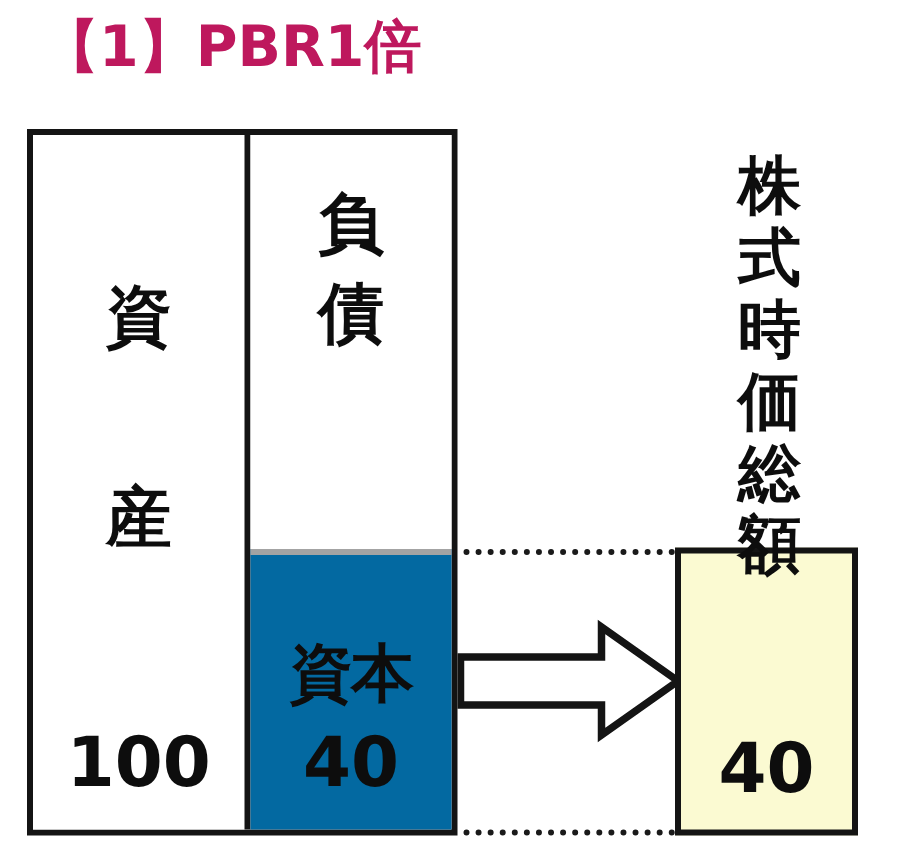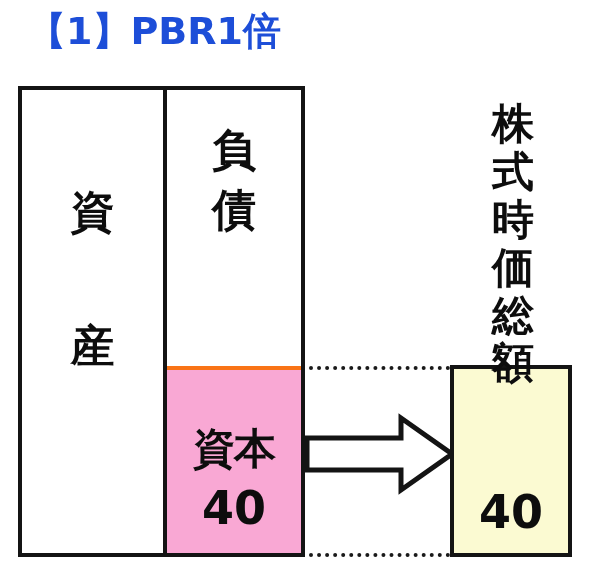--- a/index.html
+++ b/index.html
@@ -19,21 +19,21 @@
   
   #diagram-title {
     position: absolute;
     left: 28px;
     top: 12px;
     font-size: 38px;
     font-weight: bold;
     letter-spacing: 0px;
     line-height: 1;
     white-space: nowrap;
-    color: #1d4ed8;
+    color: #be185d;
   }
 
   
   #balance-sheet {
     position: absolute;
     left: 18px;
     top: 86px;
     width: 287px;
     height: 471px;
     box-sizing: border-box;
@@ -68,23 +68,23 @@
     height: 276px;
     background: #ffffff;
     box-sizing: border-box;
   }
   #capital-cell {
     position: absolute;
     left: 0;
     top: 276px;
     right: 0;
     bottom: 0;
-    background: #f9a8d4;
-    box-sizing: border-box;
-    border-top: 4px solid #f97316;
+    background: #0369a1;
+    box-sizing: border-box;
+    border-top: 4px solid #a3a3a3;
   }
 
   
   .vstack {
     position: absolute;
     display: flex;
     flex-direction: column;
     align-items: center;
     font-weight: bold;
     line-height: 1;
@@ -195,20 +195,21 @@
 
 <div id="diagram-title">【1】PBR1倍</div>
 
 <div id="balance-sheet">
 
   <div id="assets-cell">
     <div class="vstack" id="assets-label">
       <span>資</span>
       <span>産</span>
     </div>
+    <div class="value-number" id="assets-value">100</div>
   </div>
 
   <div id="liab-capital-column">
 
     <div id="liabilities-cell">
       <div class="vstack" id="liabilities-label">
         <span>負</span>
         <span>債</span>
       </div>
     </div>

